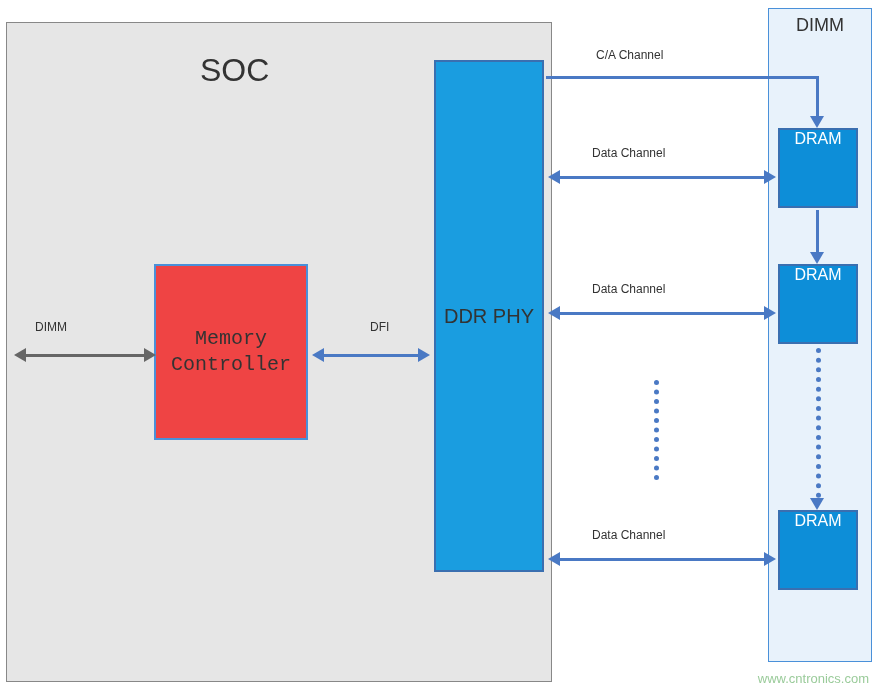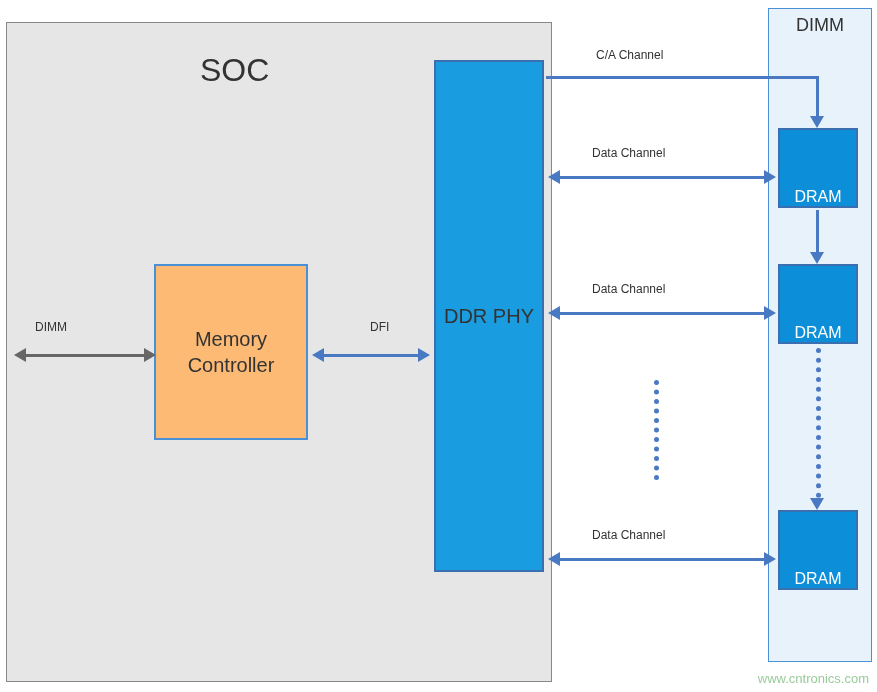--- a/index.html
+++ b/index.html
@@ -25,29 +25,30 @@
       top: 52px;
       font-size: 32px;
       color: #333;
     }
     .mem-ctrl {
       position: absolute;
       left: 154px;
       top: 264px;
       width: 154px;
       height: 176px;
-      background: #fdba74;
+      background: #ef4444;
       border: 2px solid #4a90d9;
       display: flex;
       align-items: center;
       justify-content: center;
       text-align: center;
       font-size: 20px;
       color: #333;
       line-height: 1.3;
+      font-family: Liberation Mono, monospace;
     }
     .ddr-phy {
       position: absolute;
       left: 434px;
       top: 60px;
       width: 110px;
       height: 512px;
       background: #1a9de0;
       border: 2px solid #3a6fb0;
       display: flex;
@@ -69,21 +70,21 @@
       font-size: 18px;
       color: #333;
     }
     .dram {
       position: absolute;
       width: 80px;
       height: 80px;
       background: #0d8ed8;
       border: 2px solid #3a6fb0;
       display: flex;
-      align-items: flex-end;
+      align-items: flex-start;
       justify-content: center;
       font-size: 16px;
       color: #fff;
     }
     .dram1 { left: 778px; top: 128px; }
     .dram2 { left: 778px; top: 264px; }
     .dram3 { left: 778px; top: 510px; }
     .label {
       position: absolute;
       font-size: 12px;

